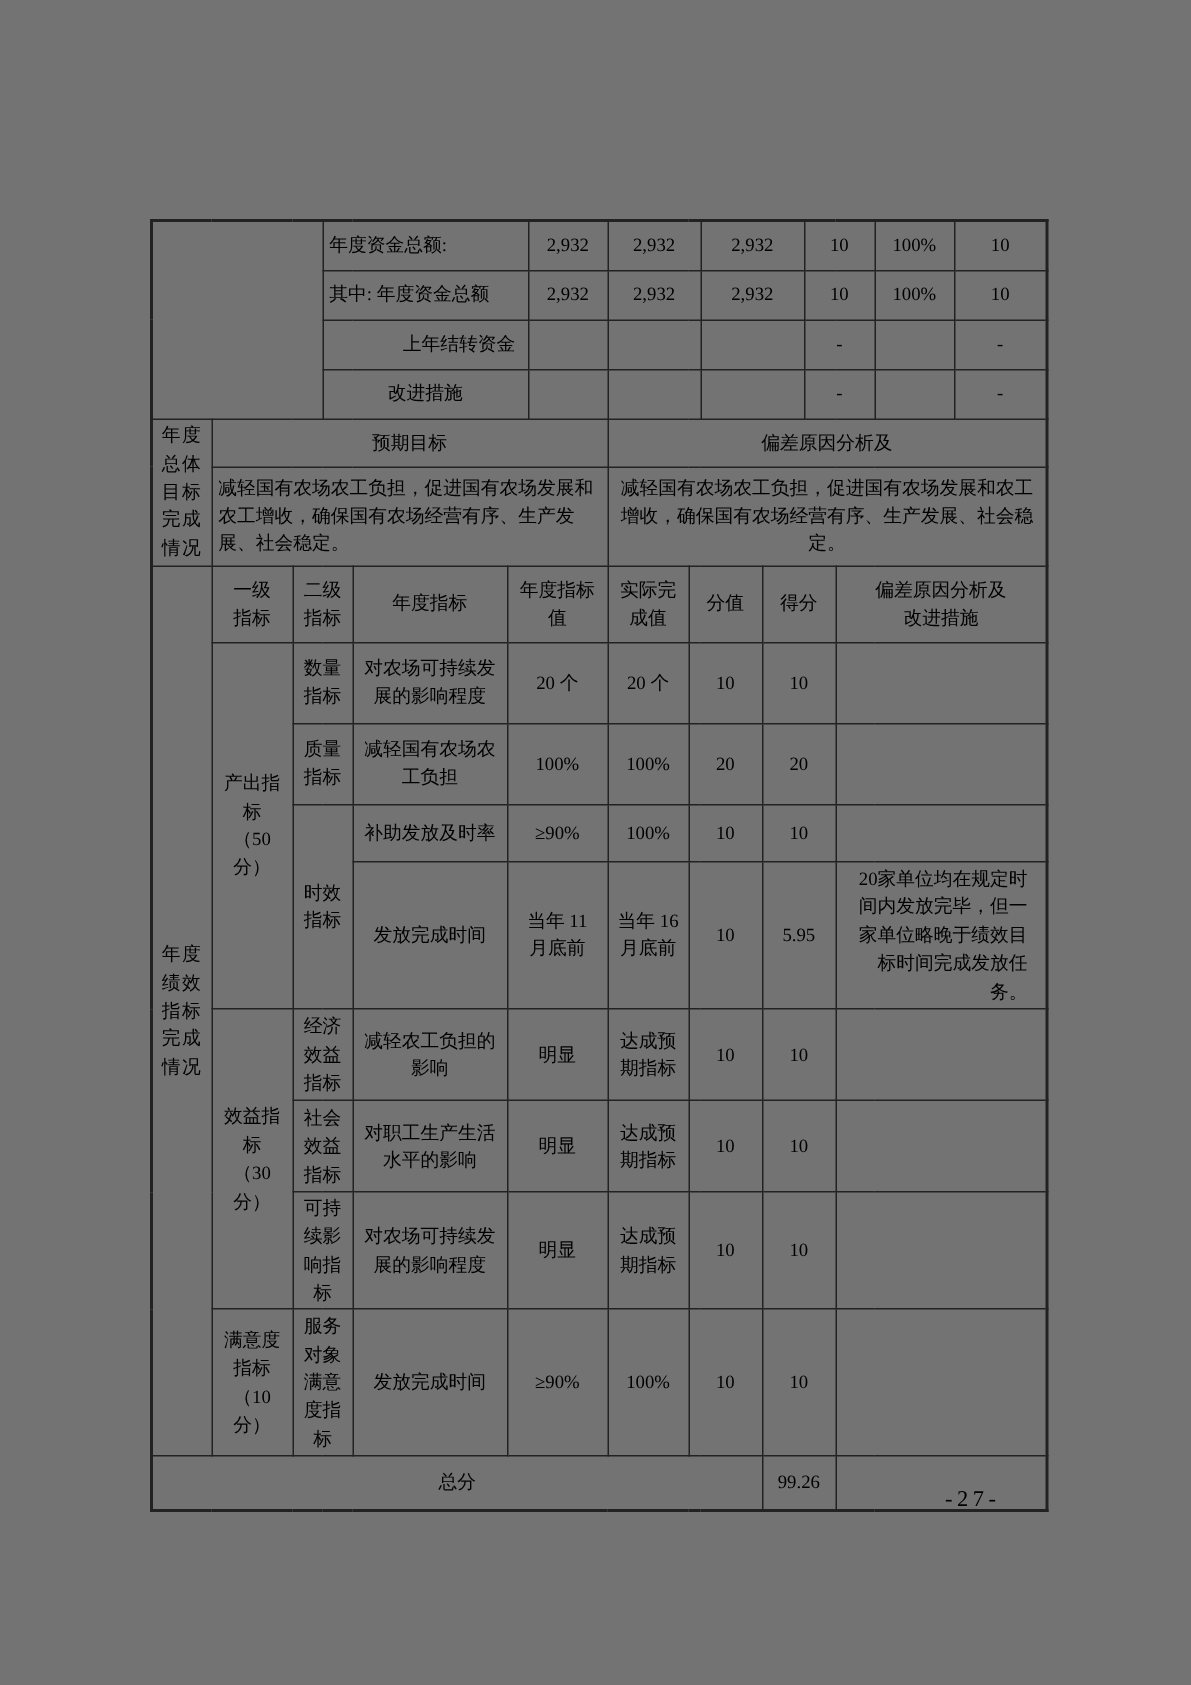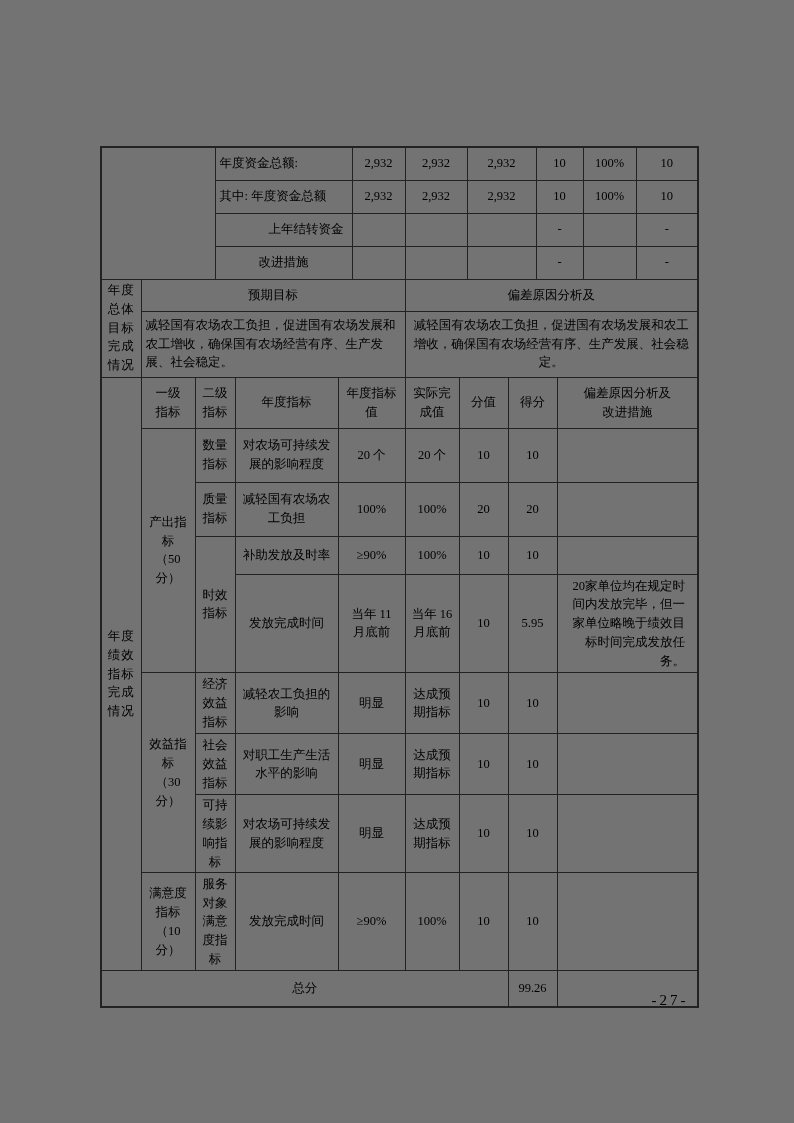--- a/index.html
+++ b/index.html
@@ -22,21 +22,21 @@
     padding:1px 4px;
     white-space:pre-line;
     overflow:hidden;
   }
   .report td.left{text-align:left;}
   .report td.right{text-align:right;padding-right:8px;margin-left:13px;}
   .report td.note{text-align:right;padding:2px 12px;}
   .vlabel{letter-spacing:1px;}
   .page-number{
     position:absolute;left:630px;top:992px;width:80px;
-    text-align:center;font-size:15px;letter-spacing:3px;
+    text-align:left;font-size:15px;letter-spacing:3px;
     font-family:"Liberation Serif","DejaVu Serif",serif;
   }
 </style>
 </head>
 <body>
 
 <div class="page">
 
   <table class="report">
     <colgroup>

